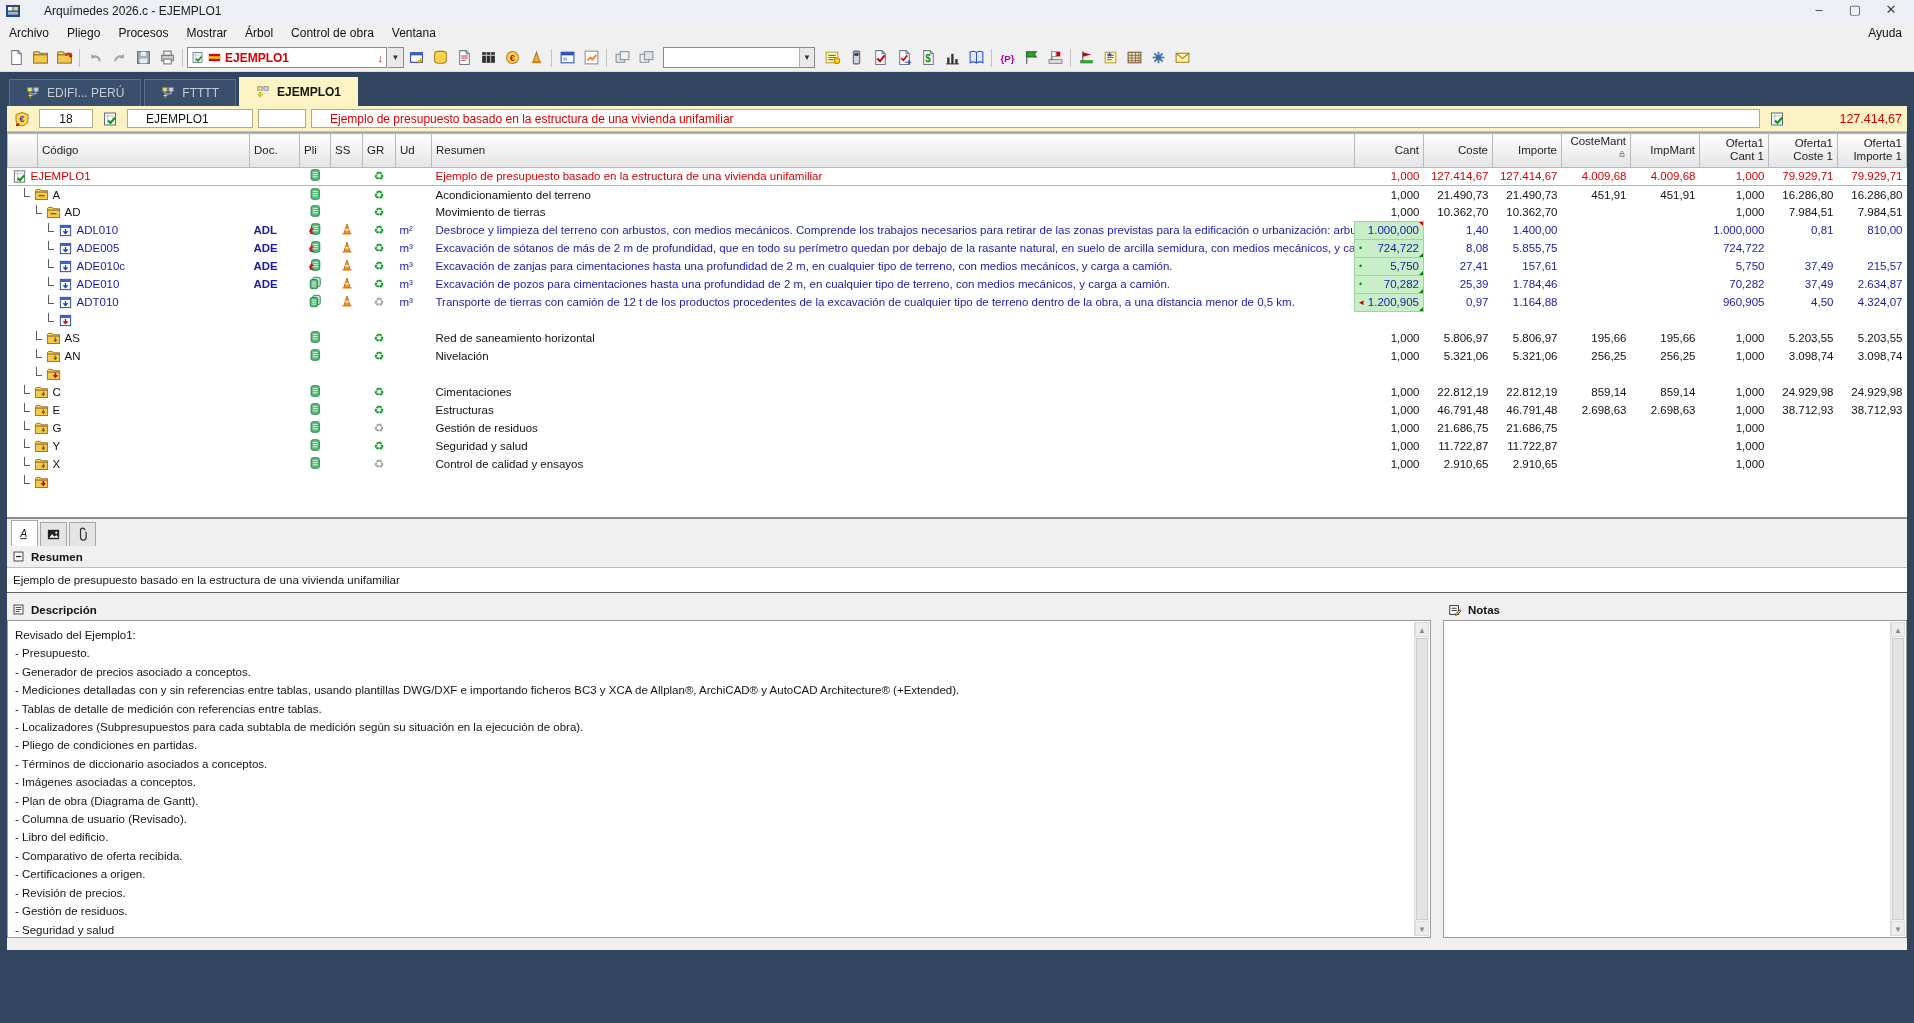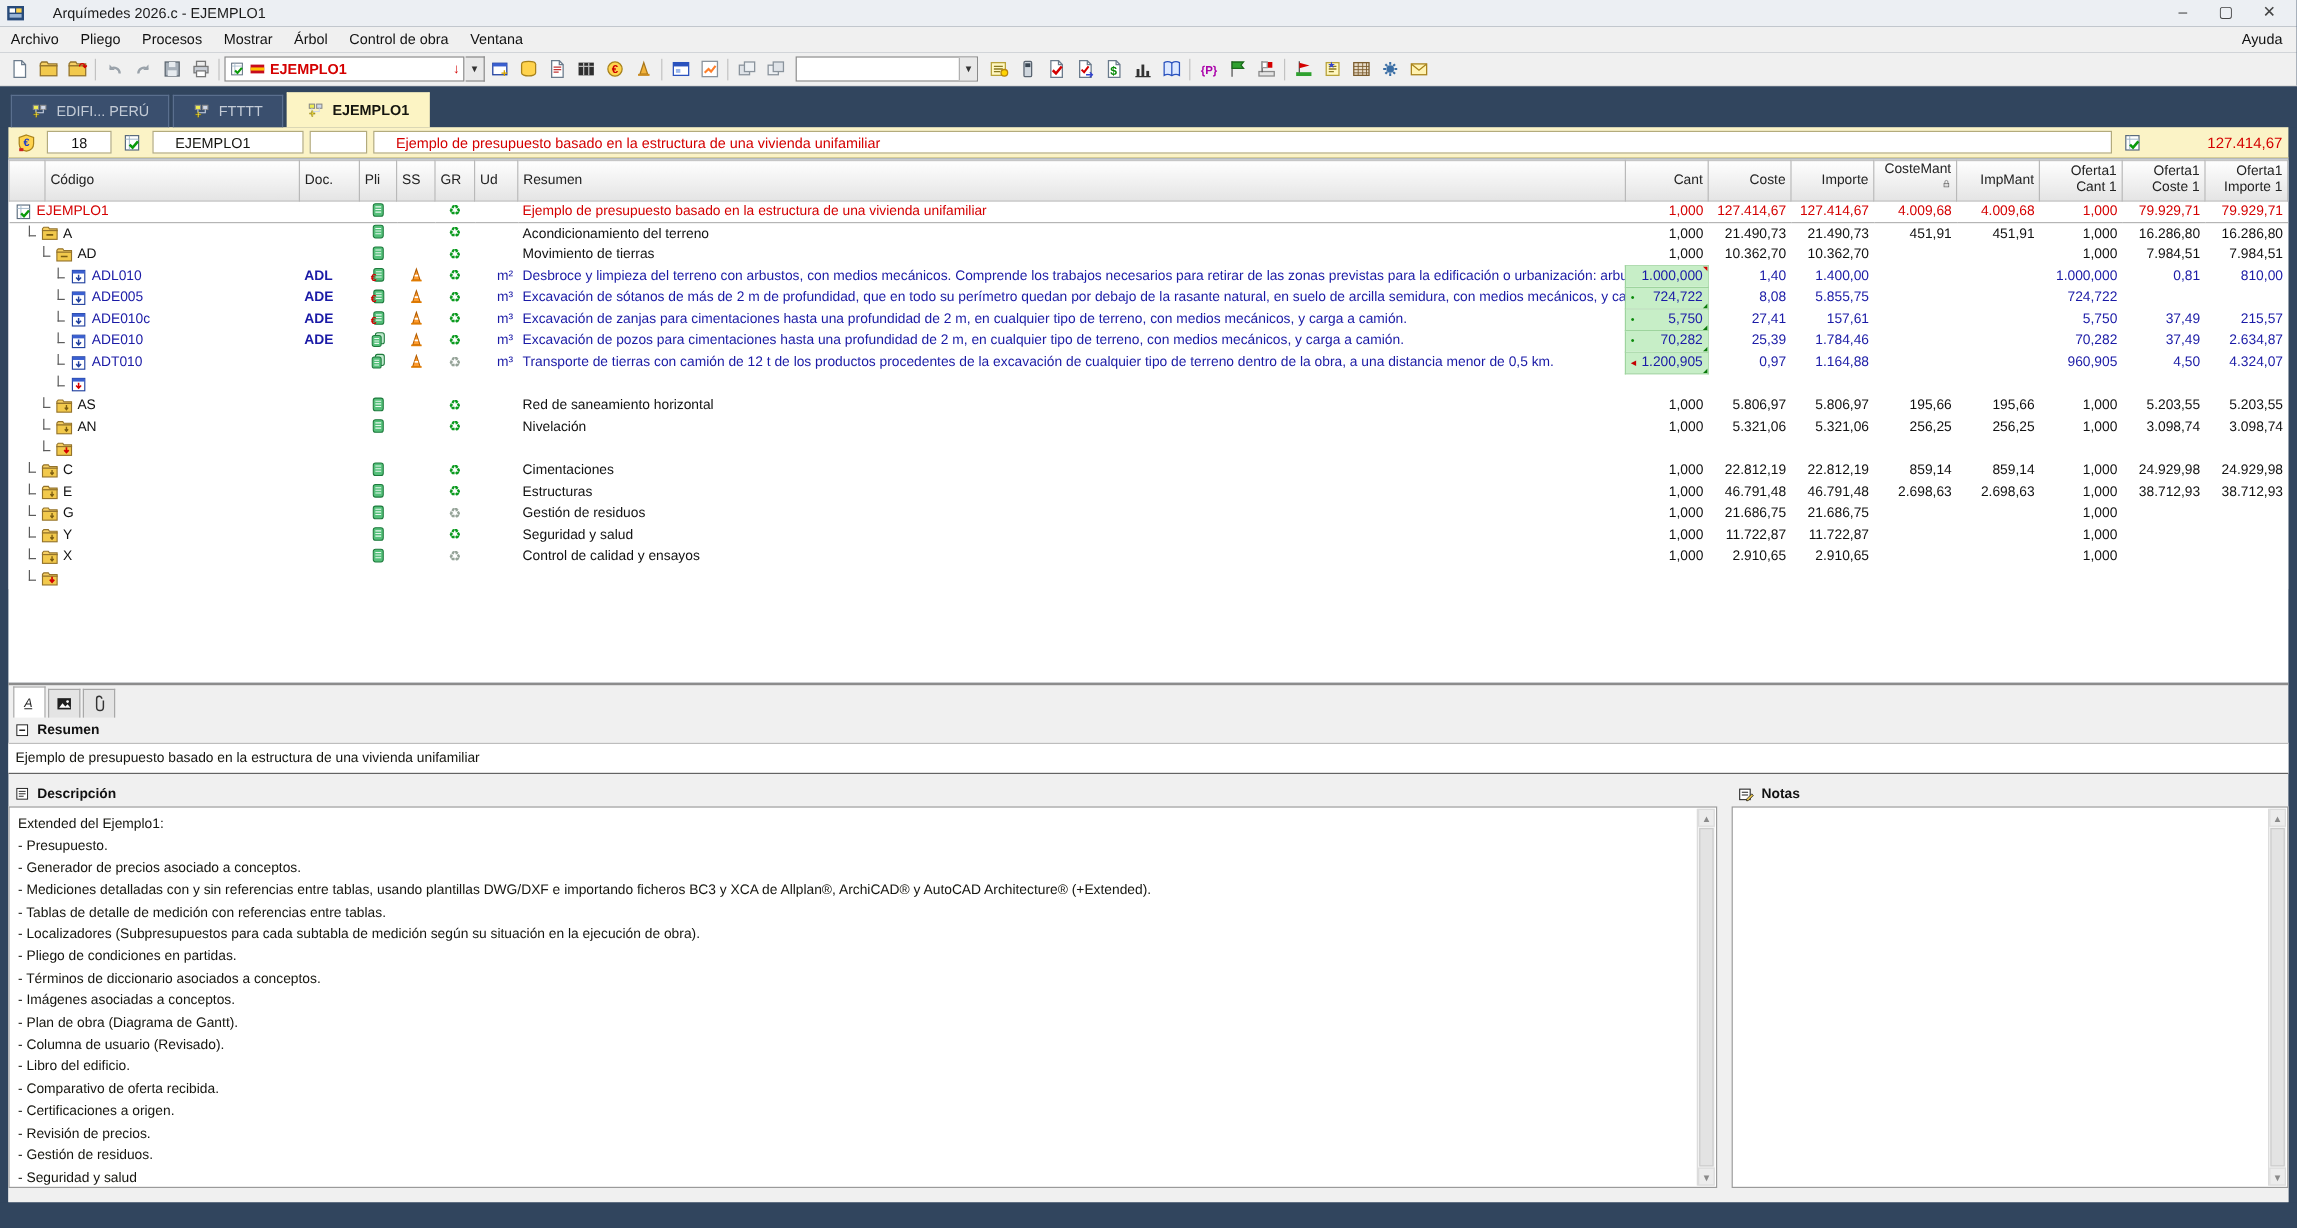--- a/index.html
+++ b/index.html
@@ -24,31 +24,31 @@
   .tab{height:27px;display:flex;align-items:center;gap:7px;padding:0 16px;font-size:12px;color:#c3cbd6;background:#3a4f6e;border:1px solid #5a6f8e;border-bottom:none}
   .tab.active{background:#fcf4c4;color:#15150f;font-weight:bold;height:29px;border-color:#fcf4c4}
   .frame{padding:0 7px;background:#31455e}
   .statusstrip{height:26px;background:#fbf3c6;display:flex;align-items:center;gap:5px;padding:0 3px;border-bottom:1px solid #cfc68d}
   .sfield{background:#fff;border:1px solid #b3ab7c;height:19px;display:flex;align-items:center;padding:0 18px;font-size:12px}
   .f-num{width:54px;justify-content:center}
   .f-code{width:126px;color:#15150f}
   .f-blank{width:48px}
   .f-summary{flex:1;color:#d40000}
   .s-total{color:#d40000;font-size:12.5px;width:110px;text-align:right;padding-right:2px}
-  .tablewrap{background:#fff;height:437px;overflow:hidden;border-top:1px solid #9aa2ad}
+  .tablewrap{background:#fff;height:385px;overflow:hidden;border-top:1px solid #9aa2ad}
   table#grid{border-collapse:collapse;table-layout:fixed;width:1900px;background:#fff;font-size:11.5px}
   #grid thead th{background:linear-gradient(#fefefe,#e4e4e4);border:1px solid #b9b9b9;font-weight:normal;font-size:11.5px;height:30px;padding:1px 4px;color:#222;line-height:13px}
   #grid th.num{text-align:right}#grid th.left{text-align:left}
   #grid tbody td{height:18px;padding:0 4px;white-space:nowrap;overflow:hidden;font-size:11.5px}
   #grid tbody tr.rootline td{border-bottom:1px solid #b5b5b5}
   td.num{text-align:right}
   tr.r-red td{color:#d40000}
   tr.r-blu td{color:#1a1aa6}
   td.doc{font-weight:bold;color:#1a1aa6}
-  td.ud{color:#1a1aa6;text-align:right;padding:0 1px}
+  td.ud{color:#1a1aa6;text-align:left;padding:0 1px}
   td.cicon{text-align:center;padding:0 1px}
   .codecell{display:flex;align-items:center;gap:4px}
   .elbow{border-left:1px solid #5c5c5c;border-bottom:1px solid #5c5c5c;width:6px;height:9px;margin-bottom:5px;flex:none}
   .ico{display:inline-flex;flex:none;line-height:0}
   .cant-hl{background:#c7eec7;position:relative;border:1px solid #9ed49e}
   .cant-hl .mk-tr{position:absolute;top:0;right:0;border-top:4px solid #d40000;border-left:4px solid transparent}
   .cant-hl .mk-br{position:absolute;bottom:0;right:0;border-bottom:4px solid #0a7a0a;border-left:4px solid transparent}
   .cantflex{display:flex;justify-content:space-between;align-items:center}
   .cpre-green{color:#0a8a0a;font-size:9px}
   .cpre-red{color:#c40000;font-size:9px}
@@ -1214,21 +1214,21 @@
         <div class="sechead">
           <span class="ico" id="descico">
               <svg width="13" height="13" viewBox="0 0 16 16">
                 <rect x="2.5" y="2.5" width="11" height="11" fill="#fff" stroke="#222"></rect>
                 <path d="M4.5 5.5h7M4.5 8h7M4.5 10.5h5" stroke="#222"></path>
               </svg>
             </span>
           <span>Descripción</span>
         </div>
         <div class="panelbox" id="descbox">
-          <div class="dline">Extended del Ejemplo1:</div>
+          <div class="dline">Revisado del Ejemplo1:</div>
             <div class="dline">- Presupuesto.</div>
             <div class="dline">- Generador de precios asociado a conceptos.</div>
             <div class="dline">- Mediciones detalladas con y sin referencias entre tablas, usando plantillas DWG/DXF e importando ficheros BC3 y XCA de Allplan®, ArchiCAD® y AutoCAD Architecture® (+Extended).</div>
             <div class="dline">- Tablas de detalle de medición con referencias entre tablas.</div>
             <div class="dline">- Localizadores (Subpresupuestos para cada subtabla de medición según su situación en la ejecución de obra).</div>
             <div class="dline">- Pliego de condiciones en partidas.</div>
             <div class="dline">- Términos de diccionario asociados a conceptos.</div>
             <div class="dline">- Imágenes asociadas a conceptos.</div>
             <div class="dline">- Plan de obra (Diagrama de Gantt).</div>
             <div class="dline">- Columna de usuario (Revisado).</div>

